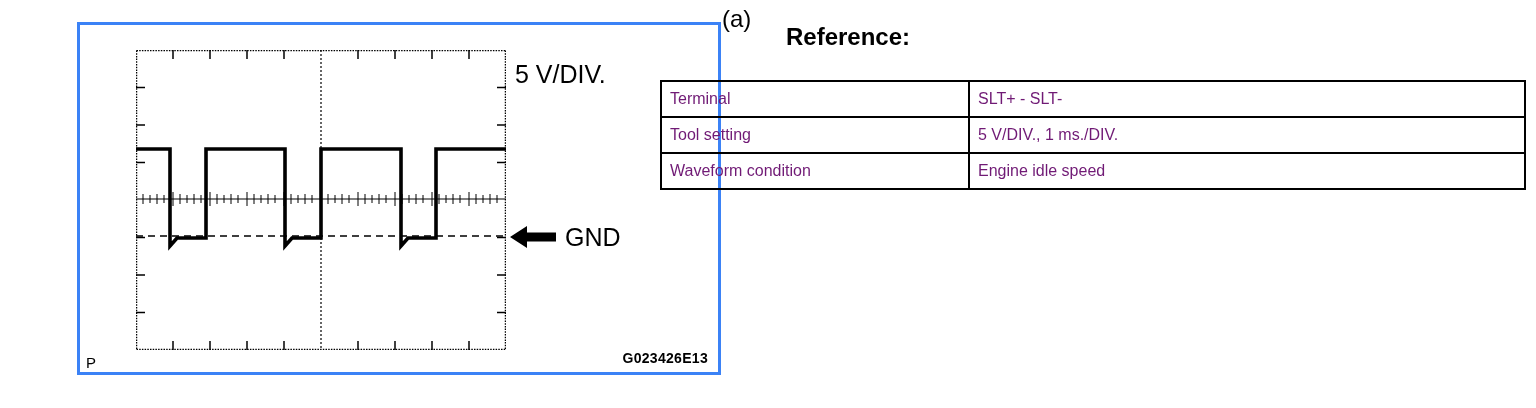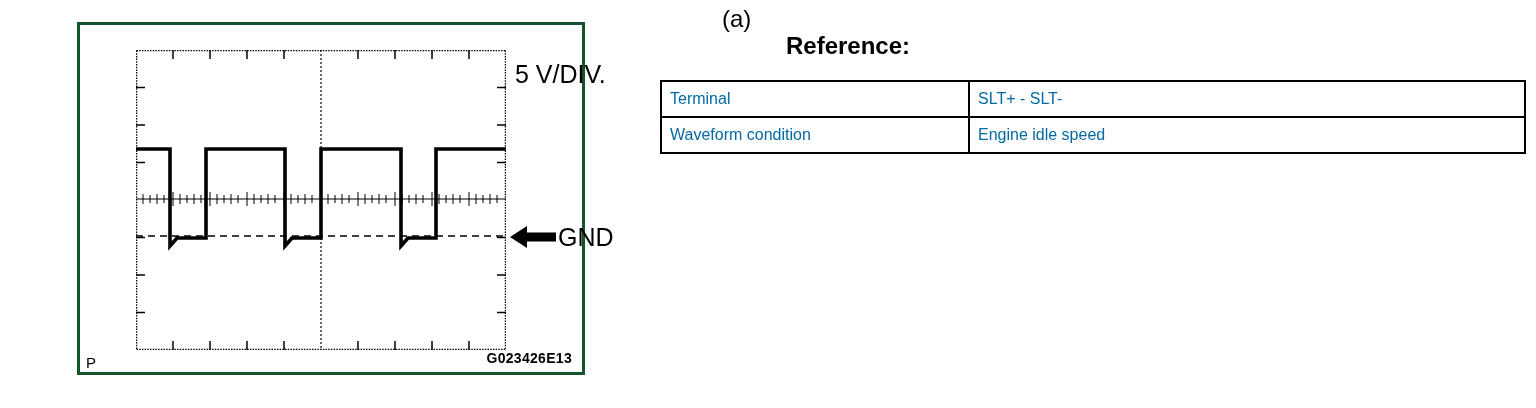--- a/index.html
+++ b/index.html
@@ -14,23 +14,23 @@
     font-family: "Liberation Sans", sans-serif;
     color: #000000;
     overflow: hidden;
   }
 
   
   #scope-panel {
     position: absolute;
     left: 77px;
     top: 22px;
-    width: 508px;
+    width: 644px;
     height: 353px;
-    border: 3px solid #14532d;
+    border: 3px solid #3b82f6;
     box-sizing: border-box;
     background: #fff;
   }
 
   #scope-corner-mark {
     position: absolute;
     left: 6px;
     bottom: 2px;
     font-size: 15px;
     line-height: 15px;
@@ -80,21 +80,21 @@
     font-size: 25px;
     line-height: 25px;
     white-space: nowrap;
   }
   #gnd-marker {
     position: absolute;
     left: 430px;
     top: 199px;
     display: flex;
     align-items: center;
-    gap: 2px;
+    gap: 9px;
   }
   #gnd-arrow-svg { display:block; }
   #gnd-text {
     font-size: 25px;
     line-height: 25px;
     white-space: nowrap;
   }
 
   
   #right-col {
@@ -117,42 +117,42 @@
   #heading-title {
     position: absolute;
     left: 126px;
     top: 6px;
     font-size: 24px;
     line-height: 26px;
   }
   #subheading {
     position: absolute;
     left: 126px;
-    top: 33px;
+    top: 24px;
     font-size: 24px;
     line-height: 26px;
     font-weight: 700;
   }
 
   #reference-table {
     position: absolute;
     left: 0px;
     top: 80px;
     width: 828px;
     border-collapse: collapse;
     table-layout: fixed;
   }
   #reference-table td {
     border: 2px solid #000;
     height: 34px;
     padding: 0 8px;
     font-size: 16px;
     line-height: 18px;
     vertical-align: middle;
-    color: #0369a1;
+    color: #701a75;
   }
   #reference-table td.col-label { width: 290px; }
   #reference-table td.col-value { width: 538px; }
 </style>
 </head>
 <body>
 
 <div id="scope-panel">
 
   <div id="scope-grid-wrap">
@@ -280,18 +280,22 @@
     <span id="subheading">Reference:</span>
   </div>
 
   <table id="reference-table">
     <tbody>
       <tr>
         <td class="col-label">Terminal</td>
         <td class="col-value">SLT+ - SLT-</td>
       </tr>
       <tr>
+        <td class="col-label">Tool setting</td>
+        <td class="col-value">5 V/DIV., 1 ms./DIV.</td>
+      </tr>
+      <tr>
         <td class="col-label">Waveform condition</td>
         <td class="col-value">Engine idle speed</td>
       </tr>
     </tbody>
   </table>
 </div>
 
 </body></html>

